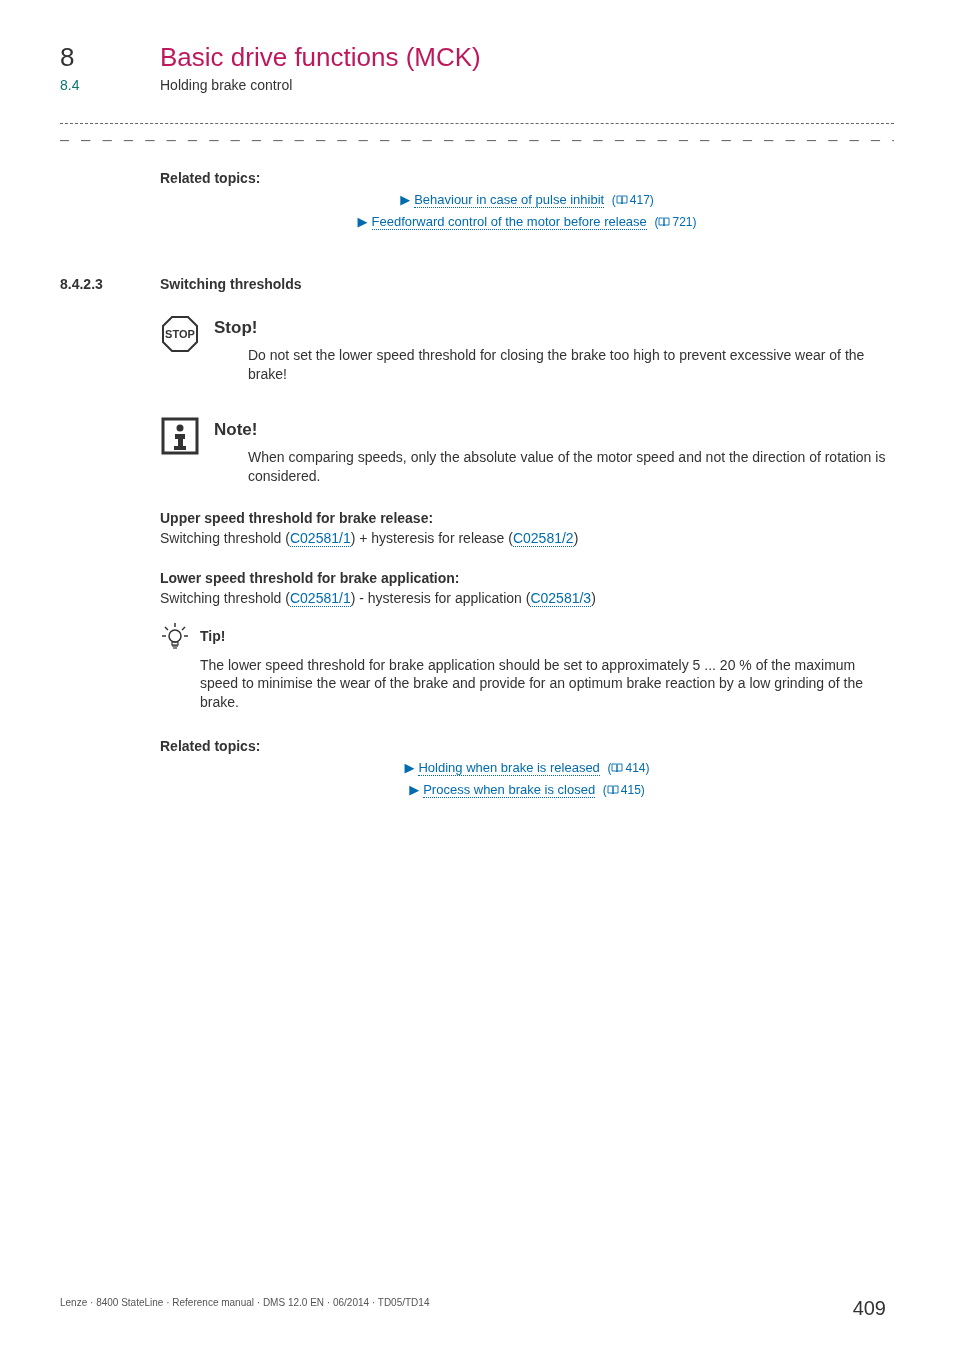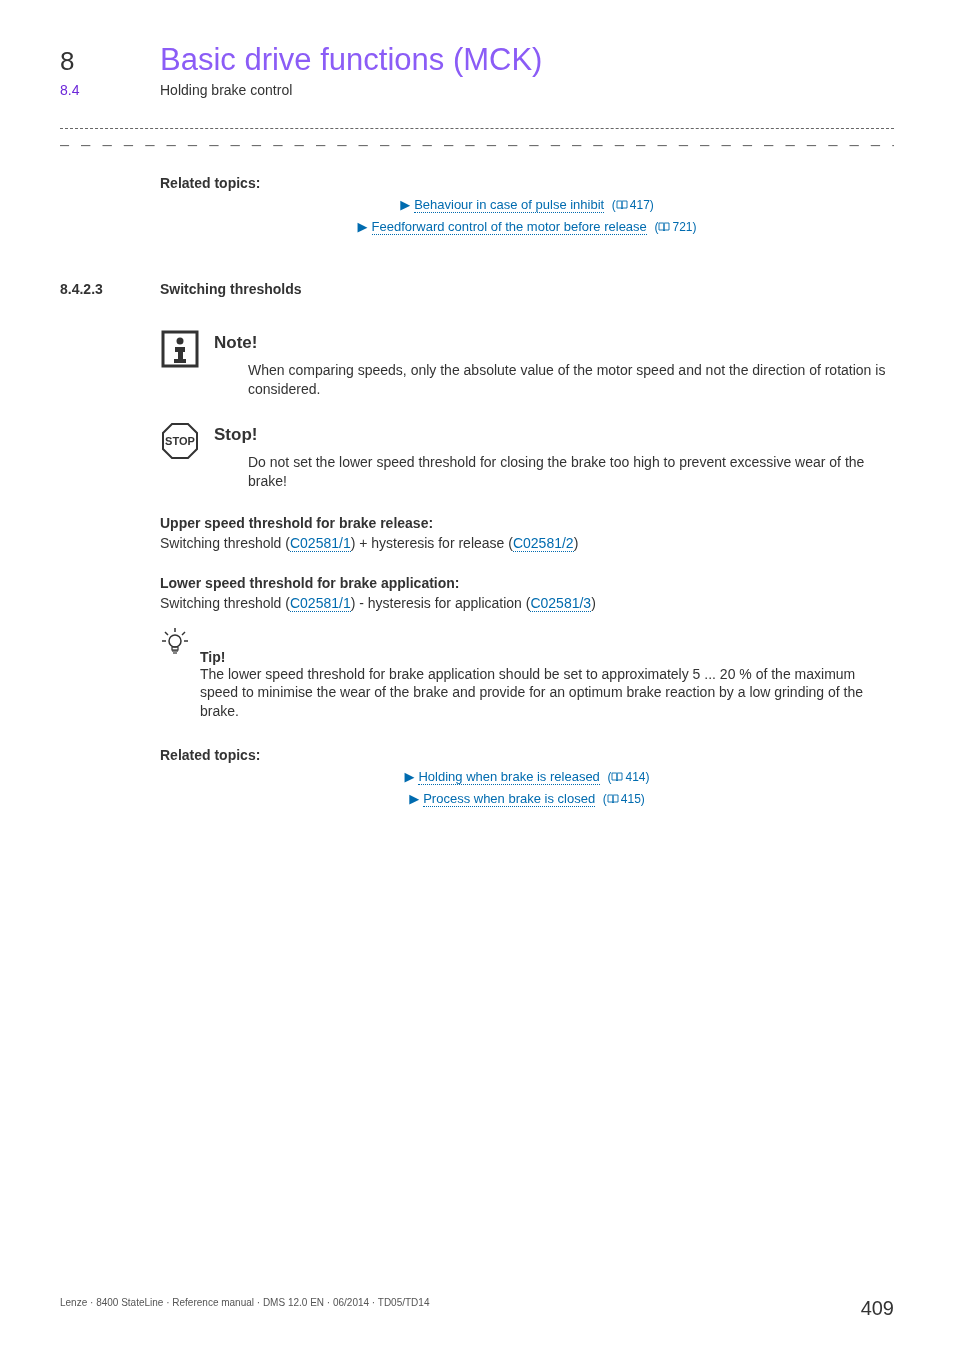--- a/index.html
+++ b/index.html
@@ -20,33 +20,33 @@
     display: flex;
     align-items: baseline;
   }
   .chapter-num {
     font-size: 26px;
     font-weight: 400;
     width: 100px;
     color: #333;
   }
   .chapter-title {
-    font-size: 31px;
+    font-size: 26px;
     font-weight: 400;
-    color: #8b5cf6;
+    color: #be185d;
   }
   .subheader-row {
     display: flex;
     align-items: baseline;
     margin-top: 4px;
   }
   .section-num {
     font-size: 14px;
     width: 100px;
-    color: #6d28d9;
+    color: #0f766e;
   }
   .section-title {
     font-size: 14px;
     color: #333;
   }
   .rule {
     margin-top: 30px;
     border: none;
     border-top: 1.5px dashed #666;
     letter-spacing: 4px;
@@ -140,32 +140,32 @@
     margin-top: 16px;
   }
   .tip-icon {
     width: 34px;
     flex-shrink: 0;
     margin-right: 6px;
   }
   .tip-title {
     font-size: 14px;
     font-weight: 700;
-    margin-top: 22px;
+    margin-top: 6px;
   }
   .tip-body {
     margin-left: 140px;
     font-size: 14px;
     line-height: 1.35;
   }
   .footer {
     position: absolute;
     bottom: 30px;
     left: 60px;
-    right: 60px;
+    right: 68px;
     font-size: 10px;
     color: #555;
     display: flex;
     justify-content: space-between;
   }
   .footer .pnum {
     font-size: 20px;
     color: #333;
   }
 </style>
@@ -203,46 +203,46 @@
             </svg></span><span>721</span>)
       </span>
     </div>
   </div>
 
   <div class="subsection-row">
     <div class="subsection-num">8.4.2.3</div>
     <div class="subsection-title">Switching thresholds</div>
   </div>
 
+  <div class="callout">
+    <div class="callout-icon">
+      <svg width="40" height="40" viewBox="0 0 40 40">
+        <polygon points="12,3 28,3 37,12 37,28 28,37 12,37 3,28 3,12" fill="none" stroke="#333" stroke-width="2"></polygon>
+        <text x="20" y="24" text-anchor="middle" font-family="Arial" font-size="11" font-weight="bold" fill="#333">STOP</text>
+      </svg>
+    </div>
+    <div class="callout-body">
+      <div class="callout-title">Stop!</div>
+      <div class="callout-text">Do not set the lower speed threshold for closing the brake too high to prevent excessive wear of the brake!</div>
+    </div>
+  </div>
+
   <div class="callout" style="margin-top:32px;">
     <div class="callout-icon">
       <svg width="40" height="40" viewBox="0 0 40 40">
         <rect x="3" y="3" width="34" height="34" fill="none" stroke="#333" stroke-width="3"></rect>
         <circle cx="20" cy="12" r="3.5" fill="#333"></circle>
         <rect x="15" y="18" width="10" height="5" fill="#333"></rect>
         <rect x="18" y="18" width="5" height="14" fill="#333"></rect>
         <rect x="14" y="30" width="12" height="4" fill="#333"></rect>
       </svg>
     </div>
     <div class="callout-body">
       <div class="callout-title">Note!</div>
       <div class="callout-text">When comparing speeds, only the absolute value of the motor speed and not the direction of rotation is considered.</div>
-    </div>
-  </div>
-
-  <div class="callout">
-    <div class="callout-icon">
-      <svg width="40" height="40" viewBox="0 0 40 40">
-        <polygon points="12,3 28,3 37,12 37,28 28,37 12,37 3,28 3,12" fill="none" stroke="#333" stroke-width="2"></polygon>
-        <text x="20" y="24" text-anchor="middle" font-family="Arial" font-size="11" font-weight="bold" fill="#333">STOP</text>
-      </svg>
-    </div>
-    <div class="callout-body">
-      <div class="callout-title">Stop!</div>
-      <div class="callout-text">Do not set the lower speed threshold for closing the brake too high to prevent excessive wear of the brake!</div>
     </div>
   </div>
 
   <div class="block">
     <div class="bold" style="font-size:14px;">Upper speed threshold for brake release:</div>
     <div class="para">
       <span>Switching threshold (</span><span class="link">C02581/1</span><span>) + hysteresis for release (</span><span class="link">C02581/2</span><span>)</span>
     </div>
   </div>
 

